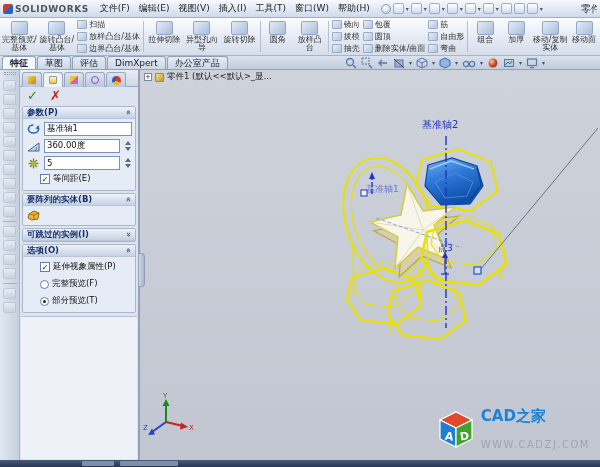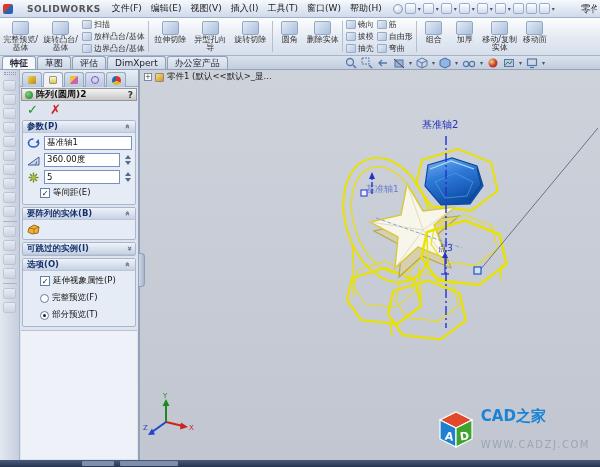--- a/index.html
+++ b/index.html
@@ -1,19 +1,19 @@
 <!DOCTYPE html>
 <html><head>
 <meta charset="utf-8">
 <style>
   *{margin:0;padding:0;box-sizing:border-box;font-family:"DejaVu Sans",sans-serif}
   html,body{width:600px;height:467px;overflow:hidden;background:#c7cbd4}
   
   .titlebar{height:18px;background:linear-gradient(#f6f9fd,#cfdaec);border-bottom:1px solid #9fb0c8;display:flex;align-items:center;padding:0 3px;gap:1px}
-  .sw-logo{display:flex;align-items:flex-start;gap:14px;margin-right:6px}
+  .sw-logo{display:flex;align-items:flex-start;gap:2px;margin-right:6px}
   .sw-mark{width:10px;height:10px;background:linear-gradient(135deg,#d23c28 50%,#2a62b8 50%);border-radius:2px}
   .sw-name{font-size:9px;font-weight:bold;color:#555;letter-spacing:.5px}
   .menu-item{font-size:9px;color:#222;padding:10px 4px;cursor:default;white-space:nowrap}
   .qa-bar{display:flex;align-items:center;gap:2px;margin-left:6px}
   .qa-logo{width:10px;height:10px;border-radius:50%;border:1px solid #8899bb;background:radial-gradient(circle at 35% 35%,#fff,#b9c8de)}
   .qa{width:11px;height:11px;border:1px solid #9aaccb;border-radius:2px;background:linear-gradient(#ffffff,#cfdcee)}
   .qa-dd{font-size:6px;color:#556;line-height:1}
   .doc-title{margin-left:auto;font-size:10px;color:#333;width:16px;overflow:hidden;white-space:nowrap}
   
   .ribbon{height:38px;background:linear-gradient(#fcfdfe,#e4eaf3 55%,#d6deeb);border-bottom:1px solid #a8b4c6;display:flex;align-items:stretch;padding:1px 1px;gap:1px;overflow:hidden}
@@ -46,21 +46,21 @@
   .g-cfg{width:8px;height:8px;background:linear-gradient(135deg,#f0c040 50%,#d060b0 50%);border-radius:1px}
   .g-dim{width:8px;height:8px;border-radius:50%;border:1.5px solid #8a4ccc;position:relative}
   .g-disp{width:9px;height:9px;border-radius:50%;background:conic-gradient(#d23c28 0 33%,#e8b820 33% 66%,#2a62b8 66% 100%)}
   .pm-title{height:13px;margin:1px 1px 0;background:linear-gradient(#f4f4f4,#c6c6c6);border:1px solid #969696;display:flex;align-items:center;font-weight:bold;font-size:9px;color:#111;padding:0 3px;gap:3px}
   .gear{width:8px;height:8px;border-radius:50%;background:radial-gradient(circle at 35% 35%,#7ed07e,#1f7a1f)}
   .pm-help{margin-left:auto;font-size:9px;color:#333;font-weight:bold}
   .pm-actions{height:17px;display:flex;align-items:center;gap:12px;padding-left:7px}
   .ok-btn{color:#169416;font-weight:bold;font-size:13px;line-height:1}
   .cancel-btn{color:#cc2020;font-weight:bold;font-size:13px;line-height:1}
   .pm-section{margin:2px 2px 0;border:1px solid #aab6ca;background:#e6ecf5;border-radius:2px}
-  .pm-sec-head{height:12px;background:linear-gradient(#eff3f9,#c5d1e3);display:flex;padding:0 4px;color:#16316e;font-weight:bold;font-size:8.5px;border-bottom:1px solid #bac6d8}
+  .pm-sec-head{height:12px;background:linear-gradient(#eff3f9,#c5d1e3);display:flex;align-items:center;padding:0 4px;color:#16316e;font-weight:bold;font-size:8.5px;border-bottom:1px solid #bac6d8}
   .chev{margin-left:auto;font-size:8px;color:#4a5a78;transform:rotate(-90deg)}
   .pm-row{display:flex;align-items:center;gap:3px;margin:3px 3px}
   .fld-ico{width:15px;height:13px;flex:none}
   .fld{flex:1;height:14px;background:#fff;border:1px solid #7a90b8;font-size:8.5px;display:flex;align-items:center;padding:0 2px;color:#111;overflow:hidden;white-space:nowrap}
   .spin{width:9px;height:14px;display:flex;flex-direction:column;justify-content:space-between;padding:2px 0}
   .sp-up{width:0;height:0;border-left:3px solid transparent;border-right:3px solid transparent;border-bottom:4px solid #556a8c;margin:0 auto}
   .sp-dn{width:0;height:0;border-left:3px solid transparent;border-right:3px solid transparent;border-top:4px solid #556a8c;margin:0 auto}
   .pm-check{display:flex;align-items:center;gap:3px;margin:2px 3px 5px 17px;font-size:8.5px;color:#111}
   .cb{width:10px;height:10px;background:#fff;border:1px solid #6080aa;font-size:8px;line-height:9px;text-align:center;color:#111;flex:none}
   .radio{width:9px;height:9px;border-radius:50%;border:1px solid #6080aa;background:#fff;position:relative;flex:none}
@@ -155,35 +155,49 @@
       <div class="rb-ico"></div>
       <div>旋转切除</div>
     </div>
   <div class="rb-sep"></div>
   <div class="rb-big" style="width:30px">
       <div class="rb-ico"></div>
       <div>圆角</div>
     </div>
   <div class="rb-big" style="width:34px">
       <div class="rb-ico"></div>
-      <div>删除实体</div>
+      <div>放样凸台</div>
     </div>
   <div class="rb-sep"></div>
   <div class="rb-stack">
     <div class="rb-srow">
         <div class="rb-sico"></div>
         <span>镜向</span>
       </div>
     <div class="rb-srow">
         <div class="rb-sico"></div>
         <span>拔模</span>
       </div>
     <div class="rb-srow">
         <div class="rb-sico"></div>
         <span>抽壳</span>
+      </div>
+  </div>
+  <div class="rb-stack">
+    <div class="rb-srow">
+        <div class="rb-sico"></div>
+        <span>包覆</span>
+      </div>
+    <div class="rb-srow">
+        <div class="rb-sico"></div>
+        <span>圆顶</span>
+      </div>
+    <div class="rb-srow">
+        <div class="rb-sico"></div>
+        <span>删除实体/曲面</span>
       </div>
   </div>
   <div class="rb-stack">
     <div class="rb-srow">
         <div class="rb-sico"></div>
         <span>筋</span>
       </div>
     <div class="rb-srow">
         <div class="rb-sico"></div>
         <span>自由形</span>
@@ -306,25 +320,20 @@
         </div>
       <div class="pm-tab">
           <div class="g-cfg"></div>
         </div>
       <div class="pm-tab">
           <div class="g-dim"></div>
         </div>
       <div class="pm-tab">
           <div class="g-disp"></div>
         </div>
-    </div>
-    <div class="pm-title">
-      <div class="gear"></div>
-      <span>阵列(圆周)2</span>
-      <span class="pm-help">?</span>
     </div>
     <div class="pm-actions">
       <span class="ok-btn">✓</span>
       <span class="cancel-btn">✗</span>
     </div>
 
     <div class="pm-section">
       <div class="pm-sec-head">
           <span>参数(P)</span>
           <span class="chev">»</span>

